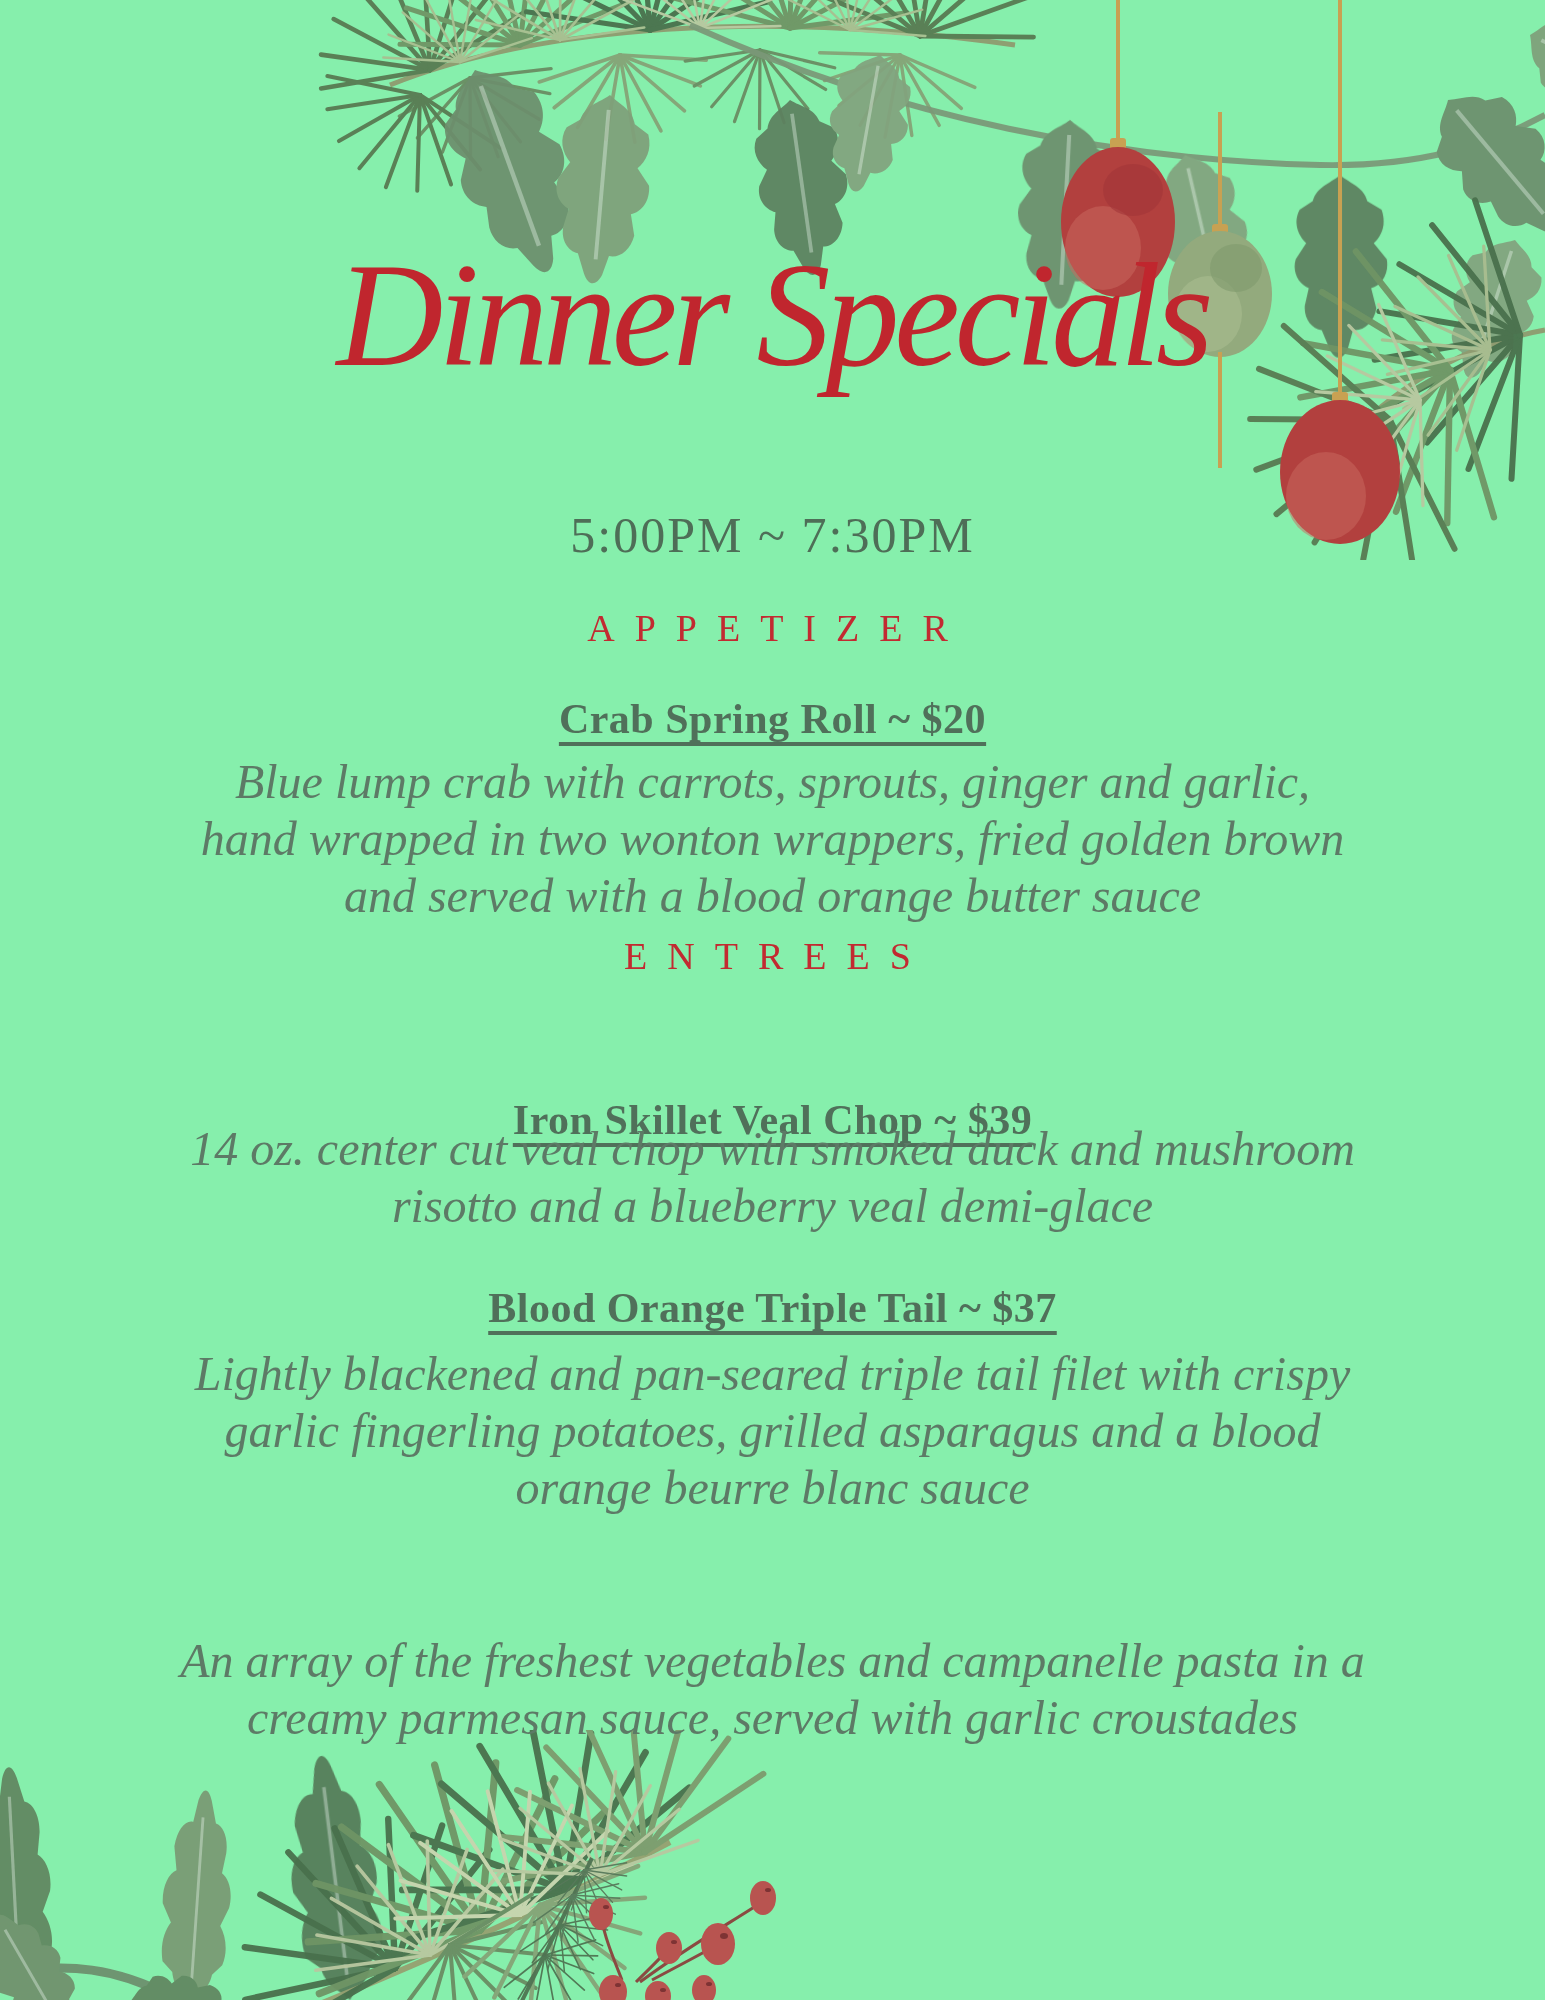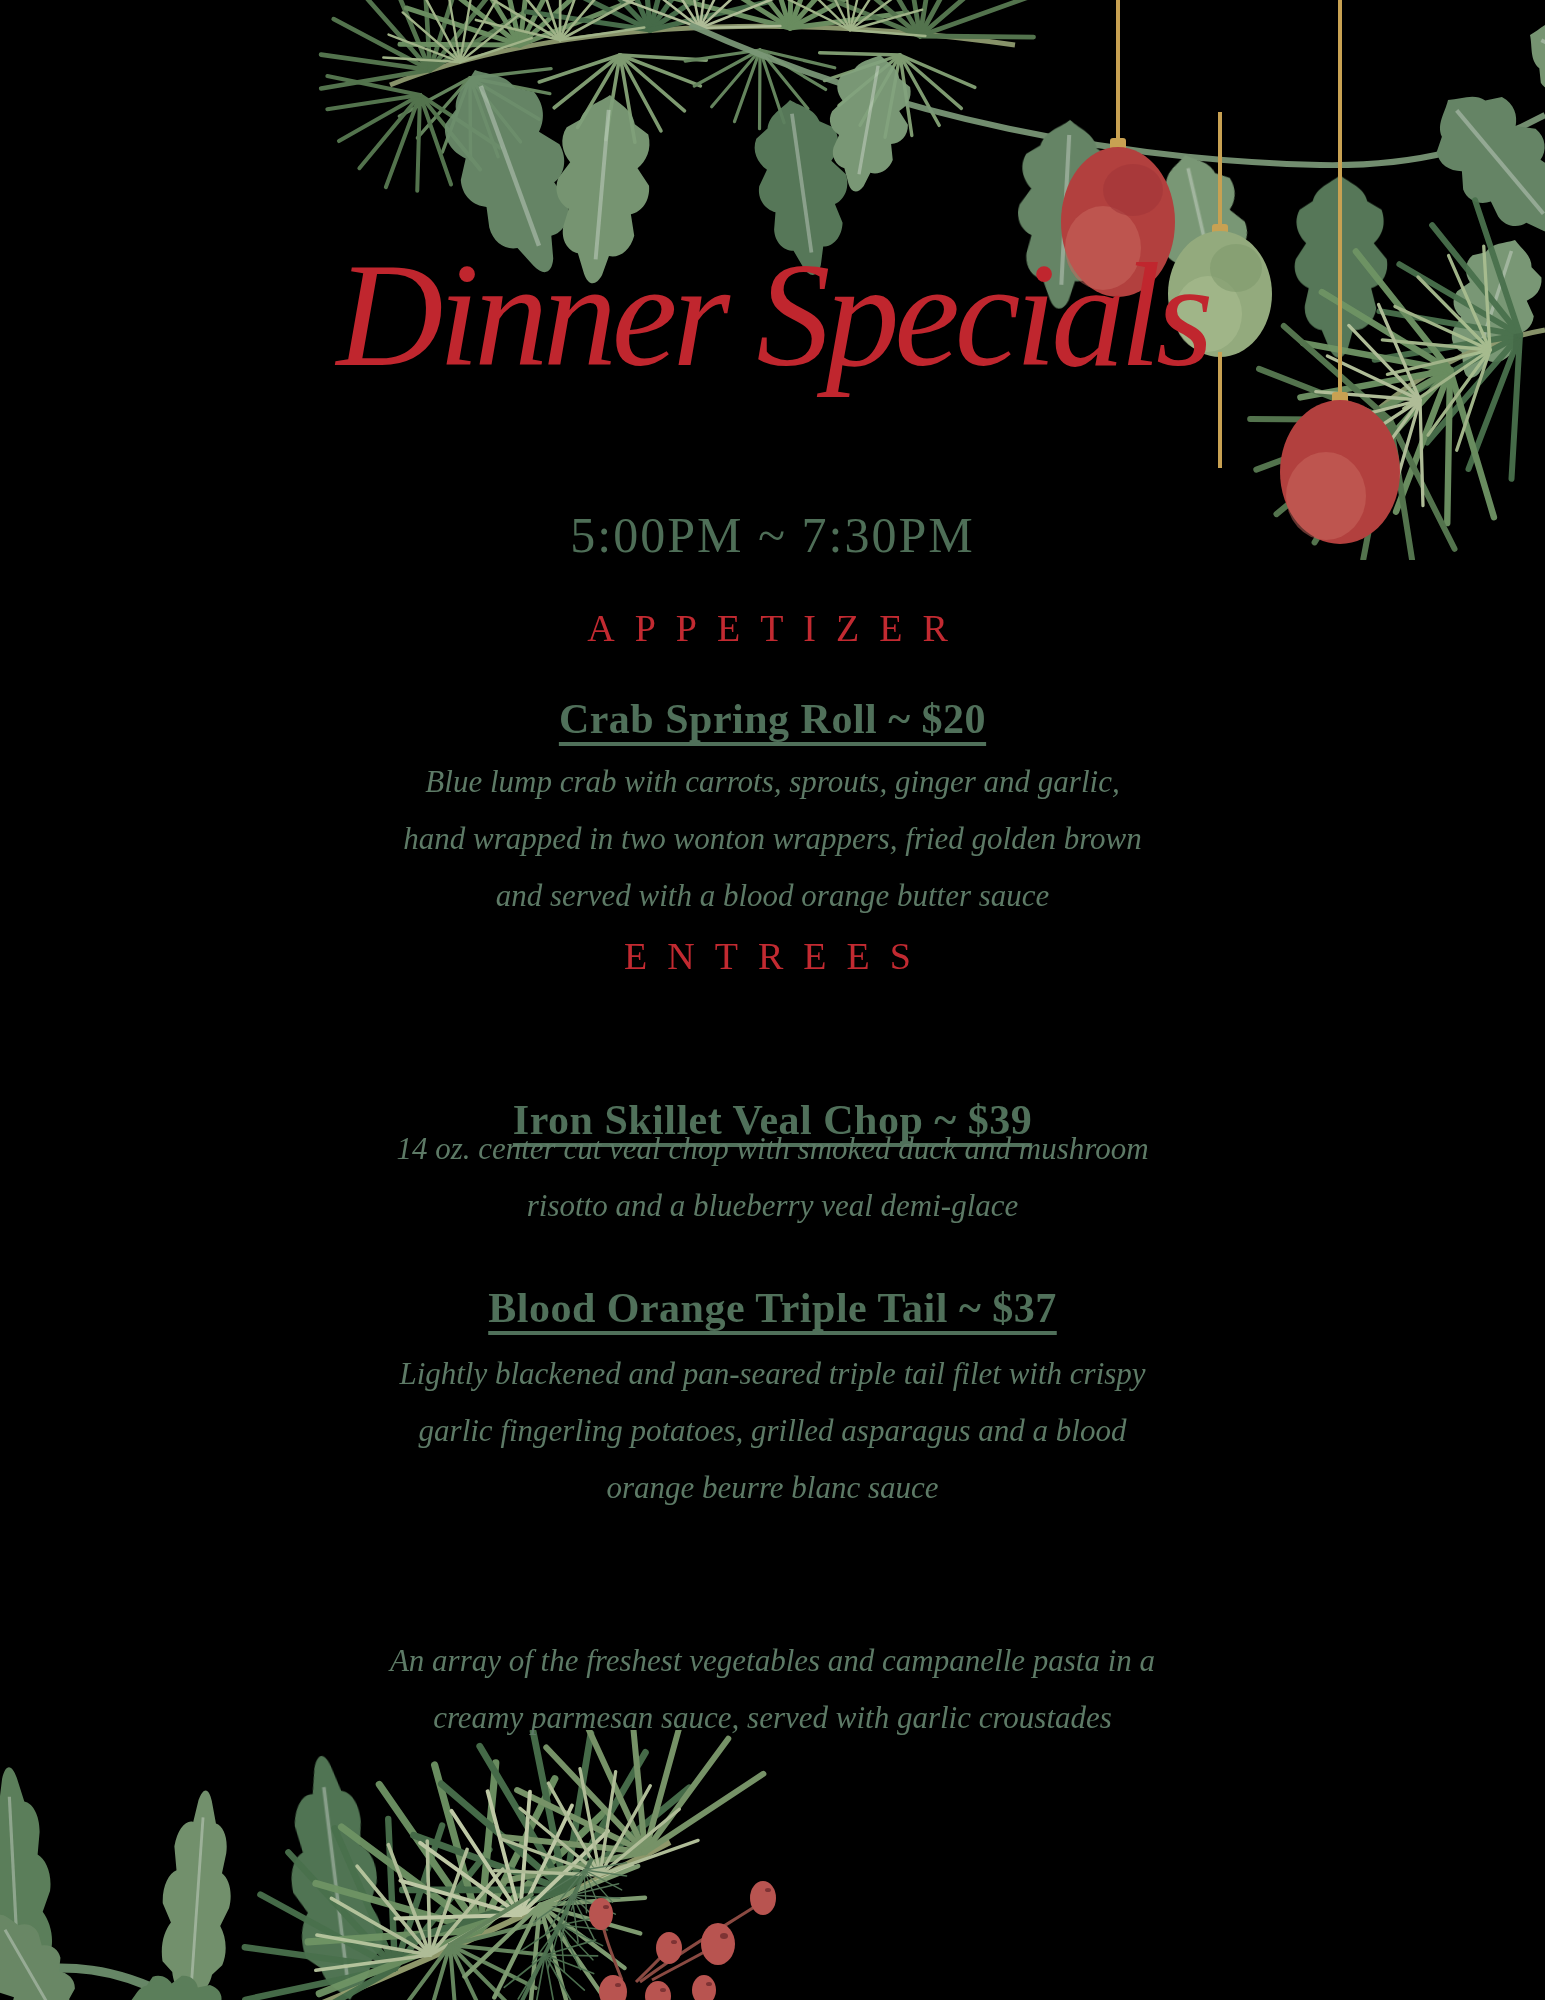--- a/index.html
+++ b/index.html
@@ -2,21 +2,21 @@
 <html><head>
 <meta charset="utf-8">
 <style>
   html,body{margin:0;padding:0;}
   body{
     width:1545px;height:2000px;
     background:#fdfdfb;
     font-family:"Liberation Serif", serif;
     overflow:hidden;
   }
-  .page{position:relative;width:1545px;height:2000px;background:#000000;}
+  .page{position:relative;width:1545px;height:2000px;background:#86efac;}
   .decor-top{position:absolute;top:0;left:0;}
   .decor-bottom{position:absolute;top:1730px;left:0;}
   .content{position:absolute;inset:0;text-align:center;}
   .block{position:absolute;left:0;width:100%;margin:0;}
   .script-title{
     top:212px;
     font-family:"Liberation Serif", serif;
     font-style:italic;font-weight:400;
     font-size:148px;line-height:1.4;
     letter-spacing:-0.035em;
@@ -41,21 +41,21 @@
     color:#50705a;
     text-decoration:underline;
     text-decoration-thickness:4px;
     text-underline-offset:9px;
   }
   .t-crab{top:695px;}
   .t-veal{top:1064px;margin-top:32px;}
   .t-tail{top:1284px;}
   .t-veg{top:1576px;}
   .item-desc{
-    font-size:31px;font-style:italic;
+    font-size:48px;font-style:italic;
     color:#5d7a66;line-height:57px;
     white-space:pre-line;
   }
   .d-crab{top:753px;}
   .d-veal{top:1120px;}
   .d-tail{top:1345px;}
   .d-veg{top:1632px;}
 </style>
 </head>
 <body>

